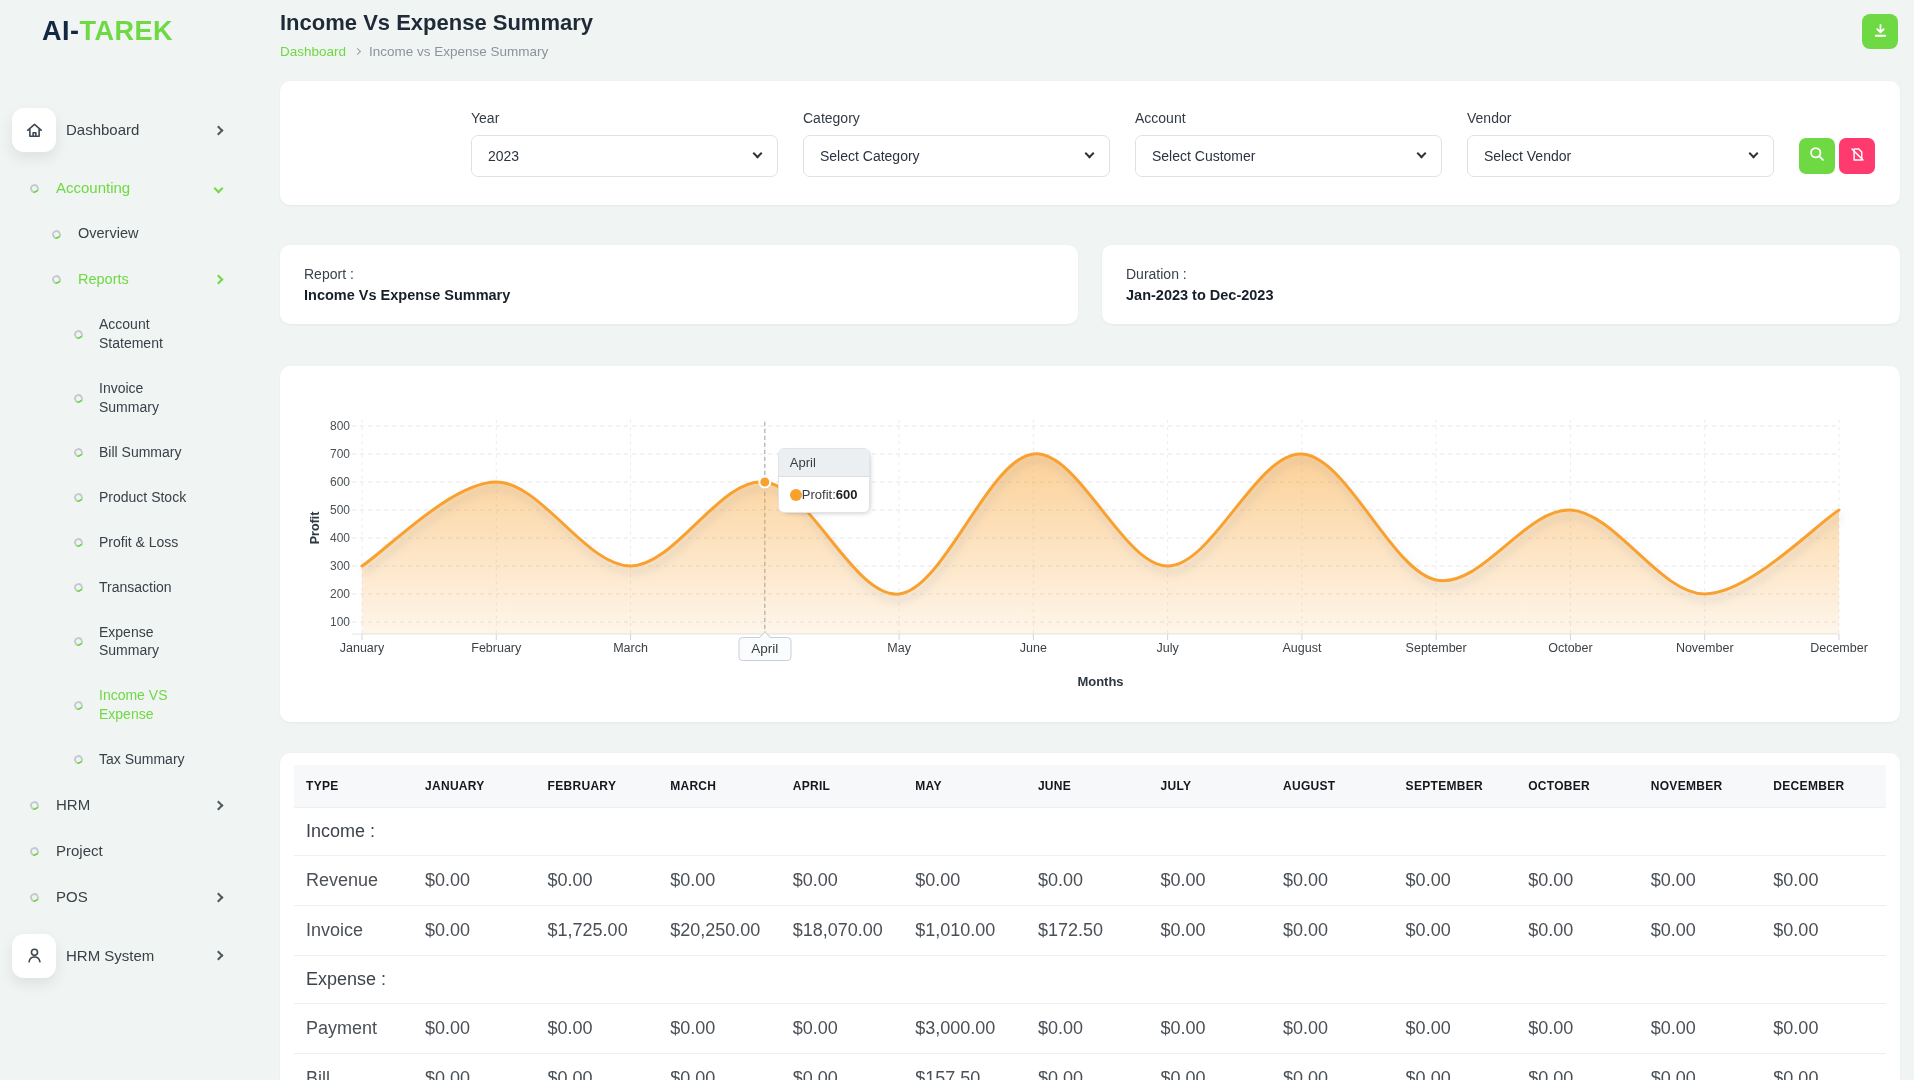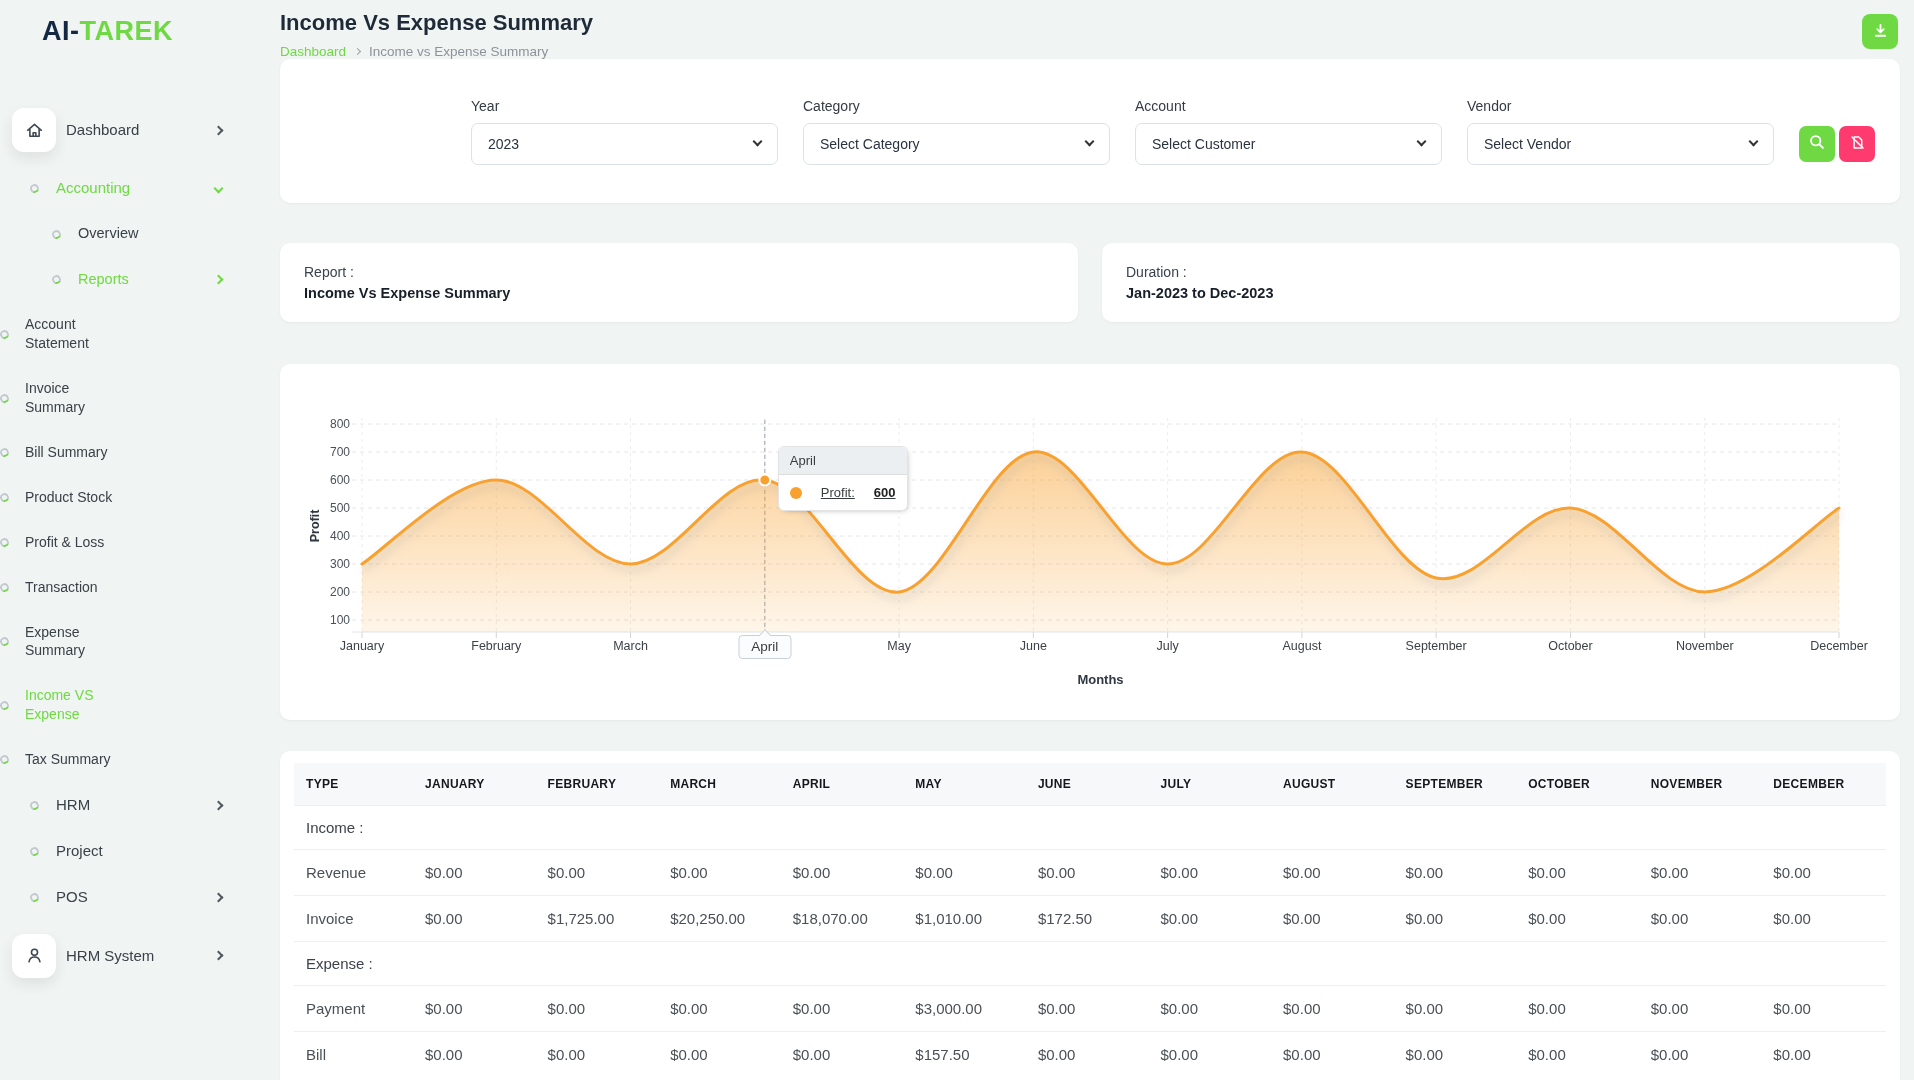--- a/index.html
+++ b/index.html
@@ -11,21 +11,21 @@
   
   .sidebar { position:fixed; left:0; top:0; width:248px; height:1080px; padding-bottom:10px; }
   .logo { padding:16px 0 48px 34px; font-size:27px; font-weight:800; letter-spacing:.5px; white-space:nowrap; }
   .logo .p1 { color:#132843;margin-left:8px; }
   .logo .p2 { color:#6fd943; }
   .nav-item { display:flex; align-items:center; position:relative; padding:13px 30px 13px 0; cursor:pointer; }
   .nav-item .nav-label { line-height:1.35; color:#3a4148; }
   .lvl0 { padding-left:12px; }
   .lvl1 { padding-left:30px; }
   .lvl2 { padding-left:52px; }
-  .lvl3 { }
+  .lvl3 { padding-left:74px; }
   .lvl0 .nav-label { font-size:15px; margin-left:10px; }
   .lvl1 .nav-label { font-size:15px; }
   .lvl2 .nav-label { font-size:14.5px; }
   .lvl3 .nav-label { font-size:14px; max-width:106px; }
   .nav-item.active .nav-label { color:#6fd943; font-weight:400; }
   .icon-card { width:44px; height:44px; background:#fff; border-radius:12px; box-shadow:0 6px 14px rgba(30,45,60,.09);
                display:flex; align-items:center; justify-content:center; flex:0 0 44px; }
   .donut { width:9px; height:9px; border-radius:50%; border:2.5px solid #c3c9d0; border-bottom-color:#6fd943;
            transform:rotate(-25deg); flex:0 0 9px; margin-right:17px; }
   .lvl3 .donut { margin-right:16px; }
@@ -40,21 +40,21 @@
   .page-title { font-size:22px; font-weight:700; color:#1e2a38; }
   .breadcrumb { display:flex; align-items:center; gap:9px; margin-top:8px; font-size:13.5px; }
   .crumb-home { color:#6fd943; cursor:pointer; }
   .crumb-sep { width:5px; height:5px; border-right:1.8px solid #9aa1a9; border-bottom:1.8px solid #9aa1a9; transform:rotate(-45deg); }
   .crumb-current { color:#8d939b; }
   .dl-btn { position:absolute; right:2px; top:6px; width:36px; height:35px; border:none; border-radius:8px;
             background:#6fd943; cursor:pointer; display:flex; align-items:center; justify-content:center; }
   
   .card { background:#fff; border-radius:10px; box-shadow:0 1px 3px rgba(20,30,40,.05); }
   
-  .filter-card { height:144px; display:flex; align-items:center; justify-content:flex-end; padding:0 25px; }
+  .filter-card { margin-top:22px; height:124px; display:flex; align-items:center; justify-content:flex-end; padding:0 25px; }
   .filter-row { display:flex; align-items:flex-end; gap:25px; }
   .field { width:307px; }
   .field-label { font-size:14px; color:#333b44; margin-bottom:9px; }
   .select { height:42px; border:1px solid #dde2e8; border-radius:7px; background:#fff; display:flex; align-items:center;
             justify-content:space-between; padding:0 16px; font-size:14px; color:#2b3340; cursor:pointer; }
   .select .sel-chev { width:7px; height:7px; border-right:2px solid #333; border-bottom:2px solid #333; transform:rotate(45deg); margin-top:-4px; }
   .btn-group { display:flex; gap:4px; margin-left:0; margin-bottom:3px; }
   .sq-btn { width:36px; height:36px; border:none; border-radius:7px; cursor:pointer; display:flex; align-items:center; justify-content:center; }
   .sq-btn.green { background:#6fd943; }
   .sq-btn.pink { background:#ff3a6e; }
@@ -62,35 +62,35 @@
   .info-row { display:flex; gap:24px; margin-top:40px; }
   .info-card { flex:1; padding:21px 24px; }
   .info-label { font-size:14px; color:#39424c; }
   .info-value { font-size:14.5px; font-weight:700; color:#171f29; margin-top:5px; }
   
   .chart-card { margin-top:42px; height:356px; padding:20px 24px; }
   .chart-wrap { position:relative; width:1572px; height:300px; margin-top:12px; }
   .apex-tooltip { position:absolute; background:#fff; border:1px solid #e3e3e3; border-radius:6px;
                   box-shadow:2px 2px 6px -4px rgba(0,0,0,.45); overflow:hidden; font-size:13px; z-index:5; }
   .apex-tooltip .tt-head { background:#eceff1; border-bottom:1px solid #dddddd; padding:6px 11px; color:#373d3f; }
-  .apex-tooltip .tt-body { display:flex; align-items:center; gap:19px; padding:10px 12px 10px 11px; white-space:nowrap;text-decoration:underline; }
+  .apex-tooltip .tt-body { display:flex; align-items:center; gap:0; padding:10px 12px 10px 11px; white-space:nowrap; }
   .tt-dot { width:12px; height:12px; border-radius:50%; background:#f8a12f; }
   .tt-label { color:#373d3f; }
   .tt-value { color:#222; font-weight:700; }
   .xaxis-tooltip { position:absolute; transform:translateX(-50%); background:#fbfcfd; border:1px solid #c9cfd6;
                    border-radius:4px; padding:3px 12px 4px; font-size:13.5px; color:#373d3f; z-index:4; }
   .xaxis-tooltip::before { content:''; position:absolute; top:-5px; left:50%; margin-left:-4px; width:8px; height:8px;
                    background:#fbfcfd; border-left:1px solid #c9cfd6; border-top:1px solid #c9cfd6; transform:rotate(45deg); }
   
   .table-card { margin-top:31px; padding:12px 14px 20px; }
   table.data-table { width:100%; border-collapse:collapse; table-layout:fixed; }
   .data-table th { background:#f7f8fa; text-align:left; font-size:12px; font-weight:700; color:#14181d;
                    letter-spacing:.3px; padding:14px 10px; }
   .data-table th:first-child { width:7.6%; padding-left:12px; }
-  .data-table td { padding:14px 10px; font-size:15px; color:#4a5056; border-top:1px solid #edf0f2; }
+  .data-table td { padding:14px 10px; font-size:18px; color:#4a5056; border-top:1px solid #edf0f2; }
   .data-table td:first-child { padding-left:12px; }
   .data-table tr.section td { color:#3d434a; padding:13px 10px 13px 12px; }
 </style>
 </head>
 <body>
 
 <aside class="sidebar">
   <div class="logo">
     <span class="p1">AI-</span><span class="p2">TAREK</span>
   </div>

